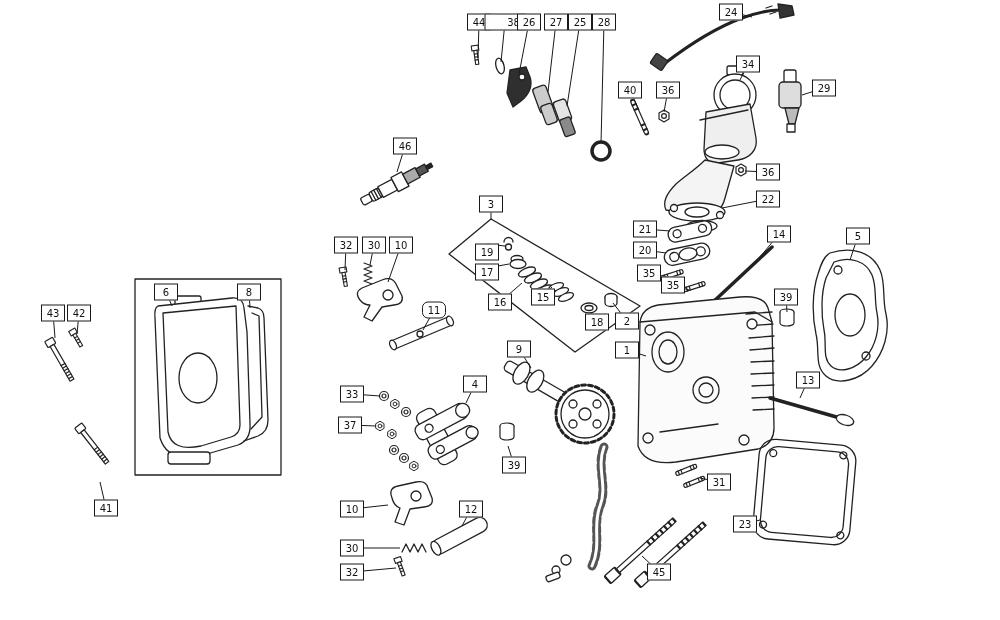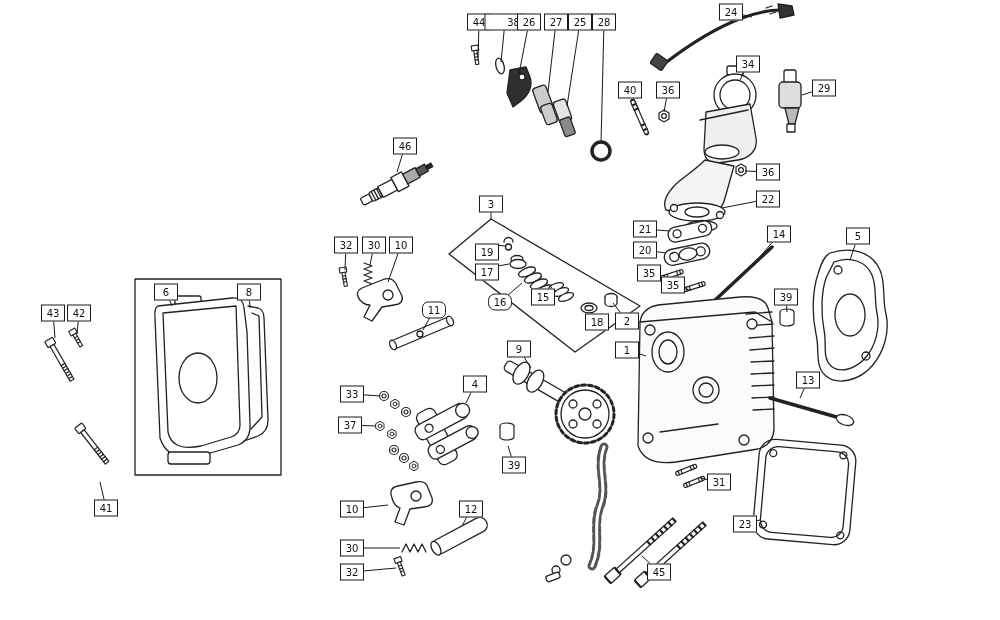--- a/index.html
+++ b/index.html
@@ -384,21 +384,21 @@
       <div class="callout" style="left: 645px; top: 250px;">20</div>
       <div class="callout" style="left: 779px; top: 234px;">14</div>
       <div class="callout" style="left: 858px; top: 236px;">5</div>
       <div class="callout" style="left: 487px; top: 244px; margin-top: 8px;">19</div>
       <div class="callout" style="left: 487px; top: 272px;">17</div>
       <div class="callout" style="left: 346px; top: 245px;">32</div>
       <div class="callout" style="left: 374px; top: 245px;">30</div>
       <div class="callout" style="left: 401px; top: 245px;">10</div>
       <div class="callout" style="left: 649px; top: 273px;">35</div>
       <div class="callout" style="left: 673px; top: 285px;">35</div>
-      <div class="callout" style="left: 500px; top: 302px; border-radius: 7px;">16</div>
+      <div class="callout" style="left: 500px; top: 302px;">16</div>
       <div class="callout" style="left: 543px; top: 297px;">15</div>
       <div class="callout" style="left: 166px; top: 292px;">6</div>
       <div class="callout" style="left: 249px; top: 292px;">8</div>
       <div class="callout" style="left: 786px; top: 297px;">39</div>
       <div class="callout" style="left: 53px; top: 313px;">43</div>
       <div class="callout" style="left: 79px; top: 313px;">42</div>
       <div class="callout" style="left: 597px; top: 322px;">18</div>
       <div class="callout" style="left: 627px; top: 321px;">2</div>
       <div class="callout" style="left: 434px; top: 310px; border-radius: 6px;">11</div>
       <div class="callout" style="left: 519px; top: 349px;">9</div>

